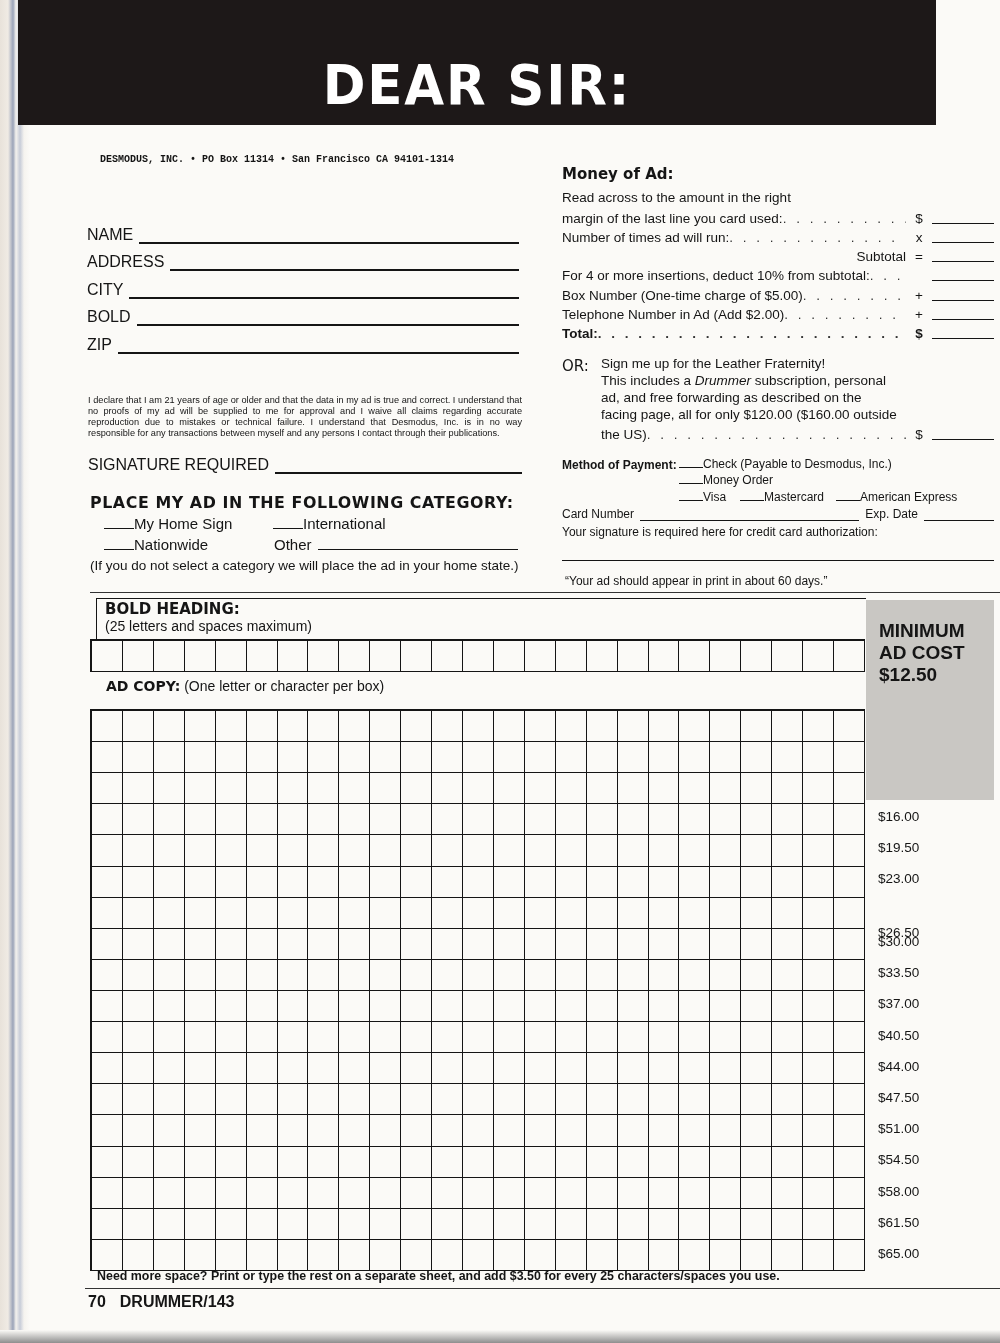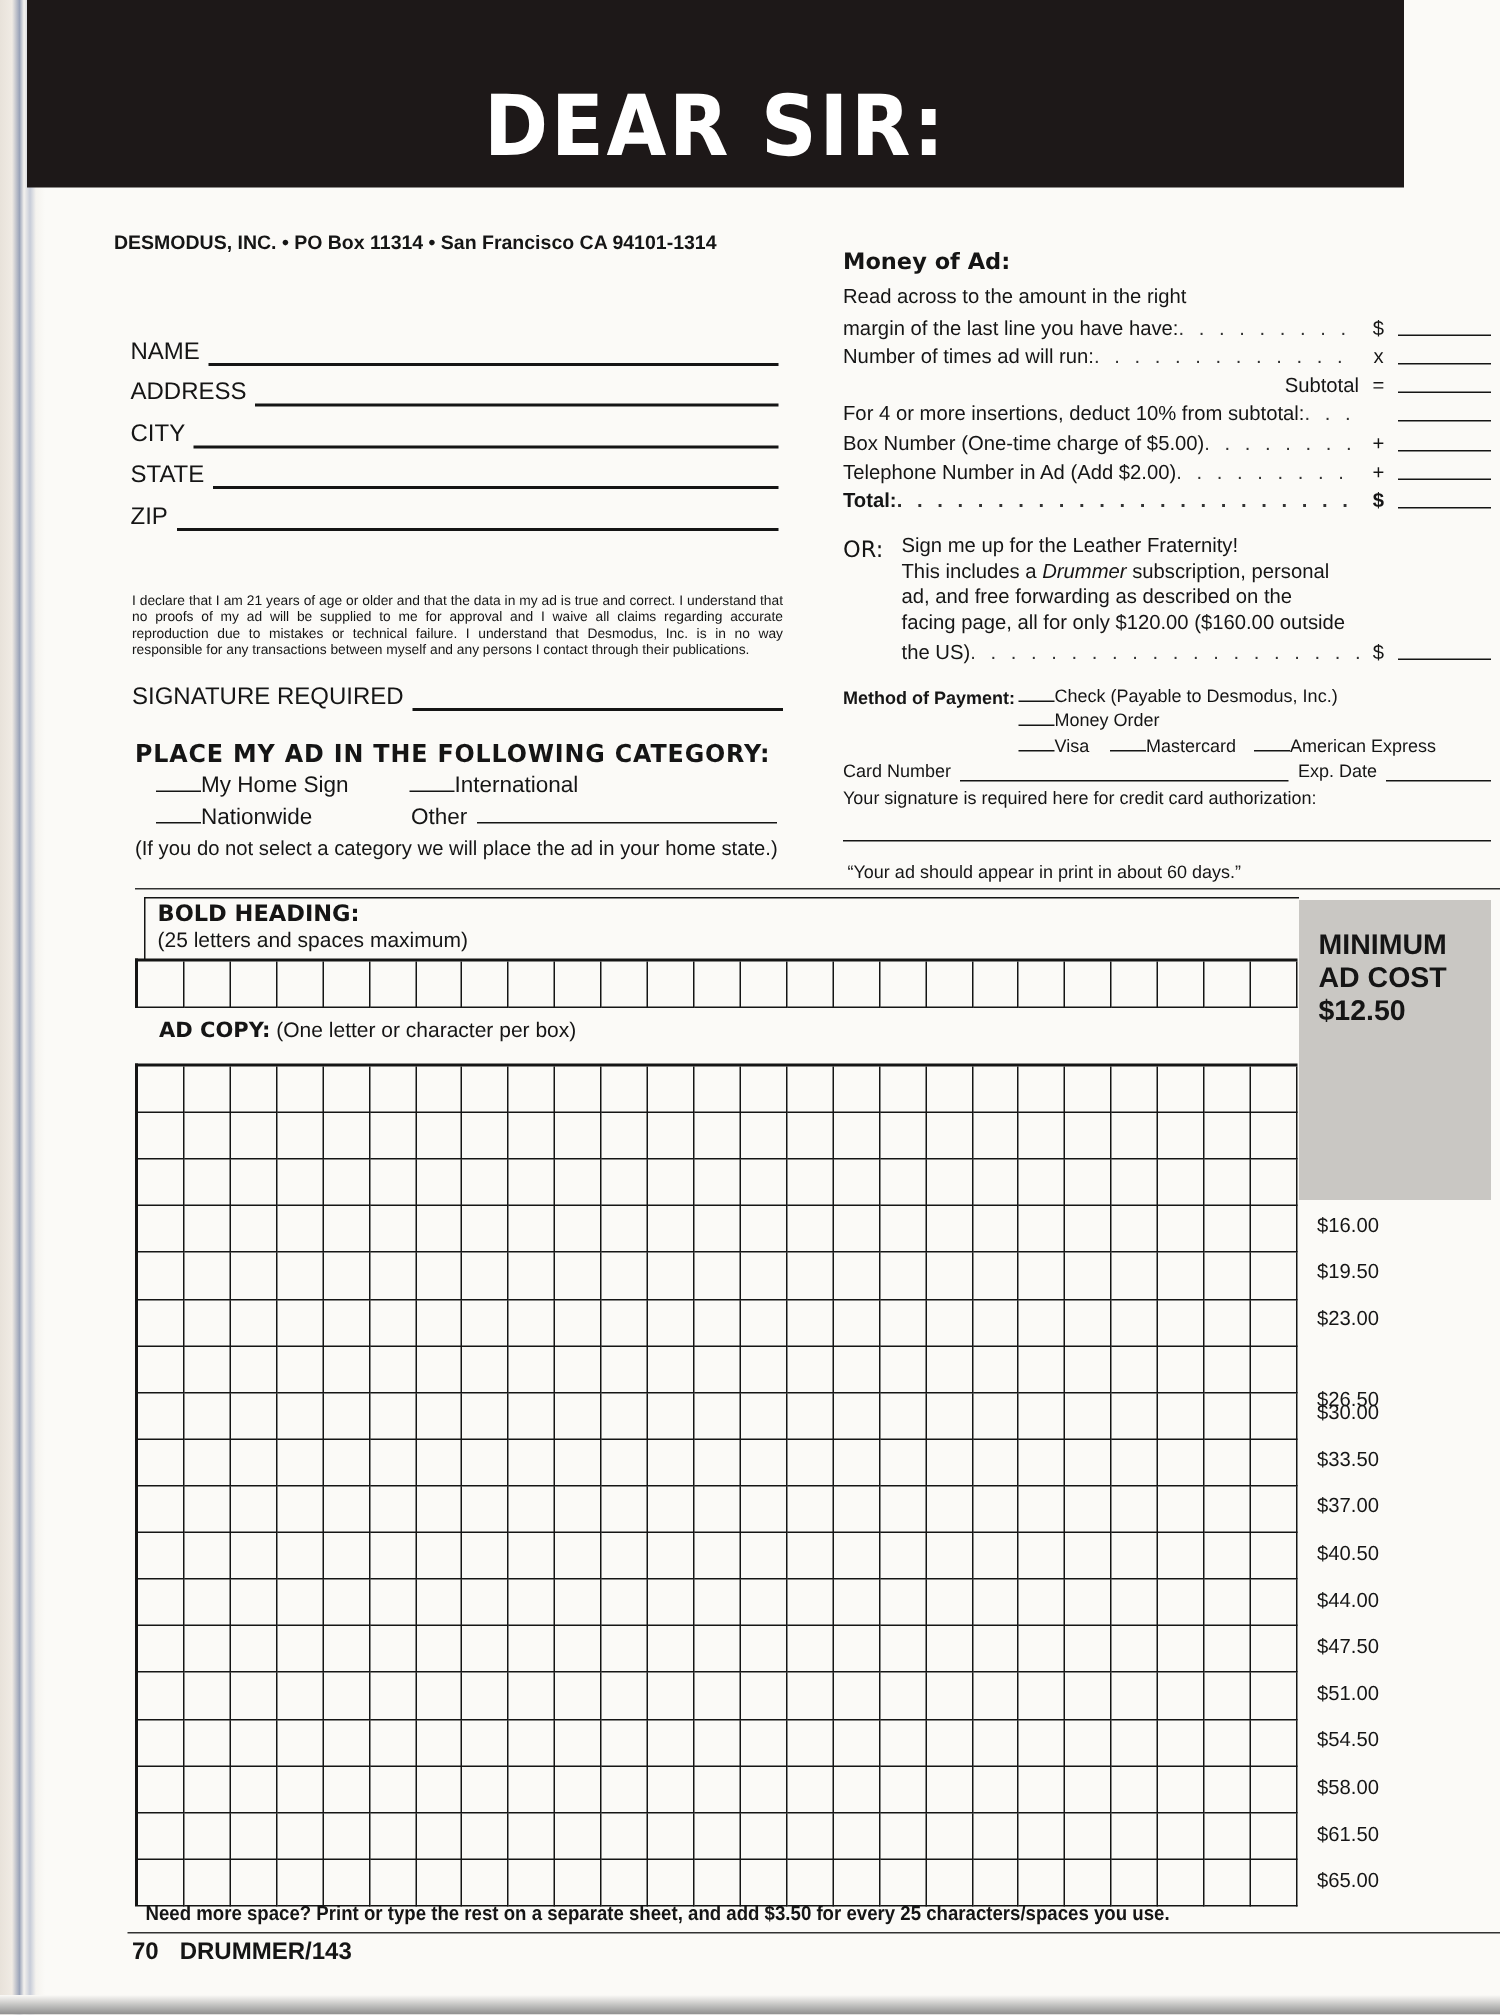--- a/index.html
+++ b/index.html
@@ -8,21 +8,21 @@
 
   .spine { position: absolute; left: 0; top: 0; width: 30px; height: 1343px;
     background: linear-gradient(90deg, #e8e2da 0px, #f0ebe4 8px, #9aa3b8 13px, #f4f2ee 16px, #c7ccd8 20px, #f5f3ef 24px, #fbfaf7 30px); }
 
   .banner { position: absolute; left: 18px; top: 0; width: 918px; height: 125px; background: #1d1818; }
   .banner-title { position: absolute; left: 0; right: 0; top: 52px; text-align: center;
     color: #fff; font-family: "DejaVu Sans", sans-serif; font-weight: bold; font-size: 56px;
     letter-spacing: 2px; transform: scaleX(0.92); }
 
   .abs { position: absolute; }
-  .addr { left: 76px; top: 154px; font-size: 13px; font-weight: bold; white-space: nowrap; }
+  .addr { left: 100px; top: 154px; font-size: 10px; font-weight: bold; white-space: nowrap; font-family: Liberation Mono, monospace; }
 
   .field { position: absolute; left: 87px; width: 432px; display: flex; align-items: flex-end; font-size: 16px; }
   .field .line { flex: 1; border-bottom: 2px solid #151515; margin-left: 6px; height: 14px; }
 
   .declare { left: 88px; top: 395px; width: 434px; font-size: 9.2px; line-height: 11px; text-align: justify; }
   .sig { left: 88px; top: 456px; width: 434px; display: flex; align-items: flex-end; font-size: 16px; }
   .sig .line { flex: 1; border-bottom: 2px solid #151515; margin-left: 6px; height: 14px; }
 
   .cat-title { left: 90px; top: 493px; font-size: 16.5px; font-weight: bold; letter-spacing: 0.6px; font-family: "DejaVu Sans", sans-serif; white-space: nowrap; transform: scaleX(0.96); transform-origin: left; }
   .cat-row { font-size: 15px; white-space: nowrap; }
@@ -92,21 +92,21 @@
 </div>
 <div class="field" style="top:253px">
   <span>ADDRESS</span>
     <span class="line"></span>
 </div>
 <div class="field" style="top:281px">
   <span>CITY</span>
     <span class="line"></span>
 </div>
 <div class="field" style="top:308px">
-  <span>STATE</span>
+  <span>BOLD</span>
     <span class="line"></span>
 </div>
 <div class="field" style="top:336px">
   <span>ZIP</span>
     <span class="line"></span>
 </div>
 
 <div class="abs declare">I declare that I am 21 years of age or older and that the data in my ad is true and correct. I understand that no proofs of my ad will be supplied to me for approval and I waive all claims regarding accurate reproduction due to mistakes or technical failure. I understand that Desmodus, Inc. is in no way responsible for any transactions between myself and any persons I contact through their publications.</div>
 <div class="abs sig">
   <span>SIGNATURE REQUIRED</span>
@@ -125,21 +125,21 @@
 </div>
 <div class="abs cat-row" style="left:274px;top:536px">
   <span>Other</span><span class="other-line"></span>
 </div>
 <div class="abs cat-note">(If you do not select a category we will place the ad in your home state.)</div>
 
 <div class="abs cost-title">Money of Ad:</div>
 <div class="abs" style="left:562px;top:190px;font-size:13.5px">Read across to the amount in the right</div>
 
 <div class="cost-row" style="top:207px">
-  <span class="lbl">margin of the last line you have have:</span>
+  <span class="lbl">margin of the last line you card used:</span>
     <span class="dots">. . . . . . . . . . . . . . . . . . .</span>
     <span class="sym">$</span>
     <span class="ans"></span>
 </div>
 <div class="cost-row" style="top:226px">
   <span class="lbl">Number of times ad will run:</span>
     <span class="dots">. . . . . . . . . . . . . . . . . . . . . . .</span>
     <span class="sym">x</span>
     <span class="ans"></span>
 </div>

